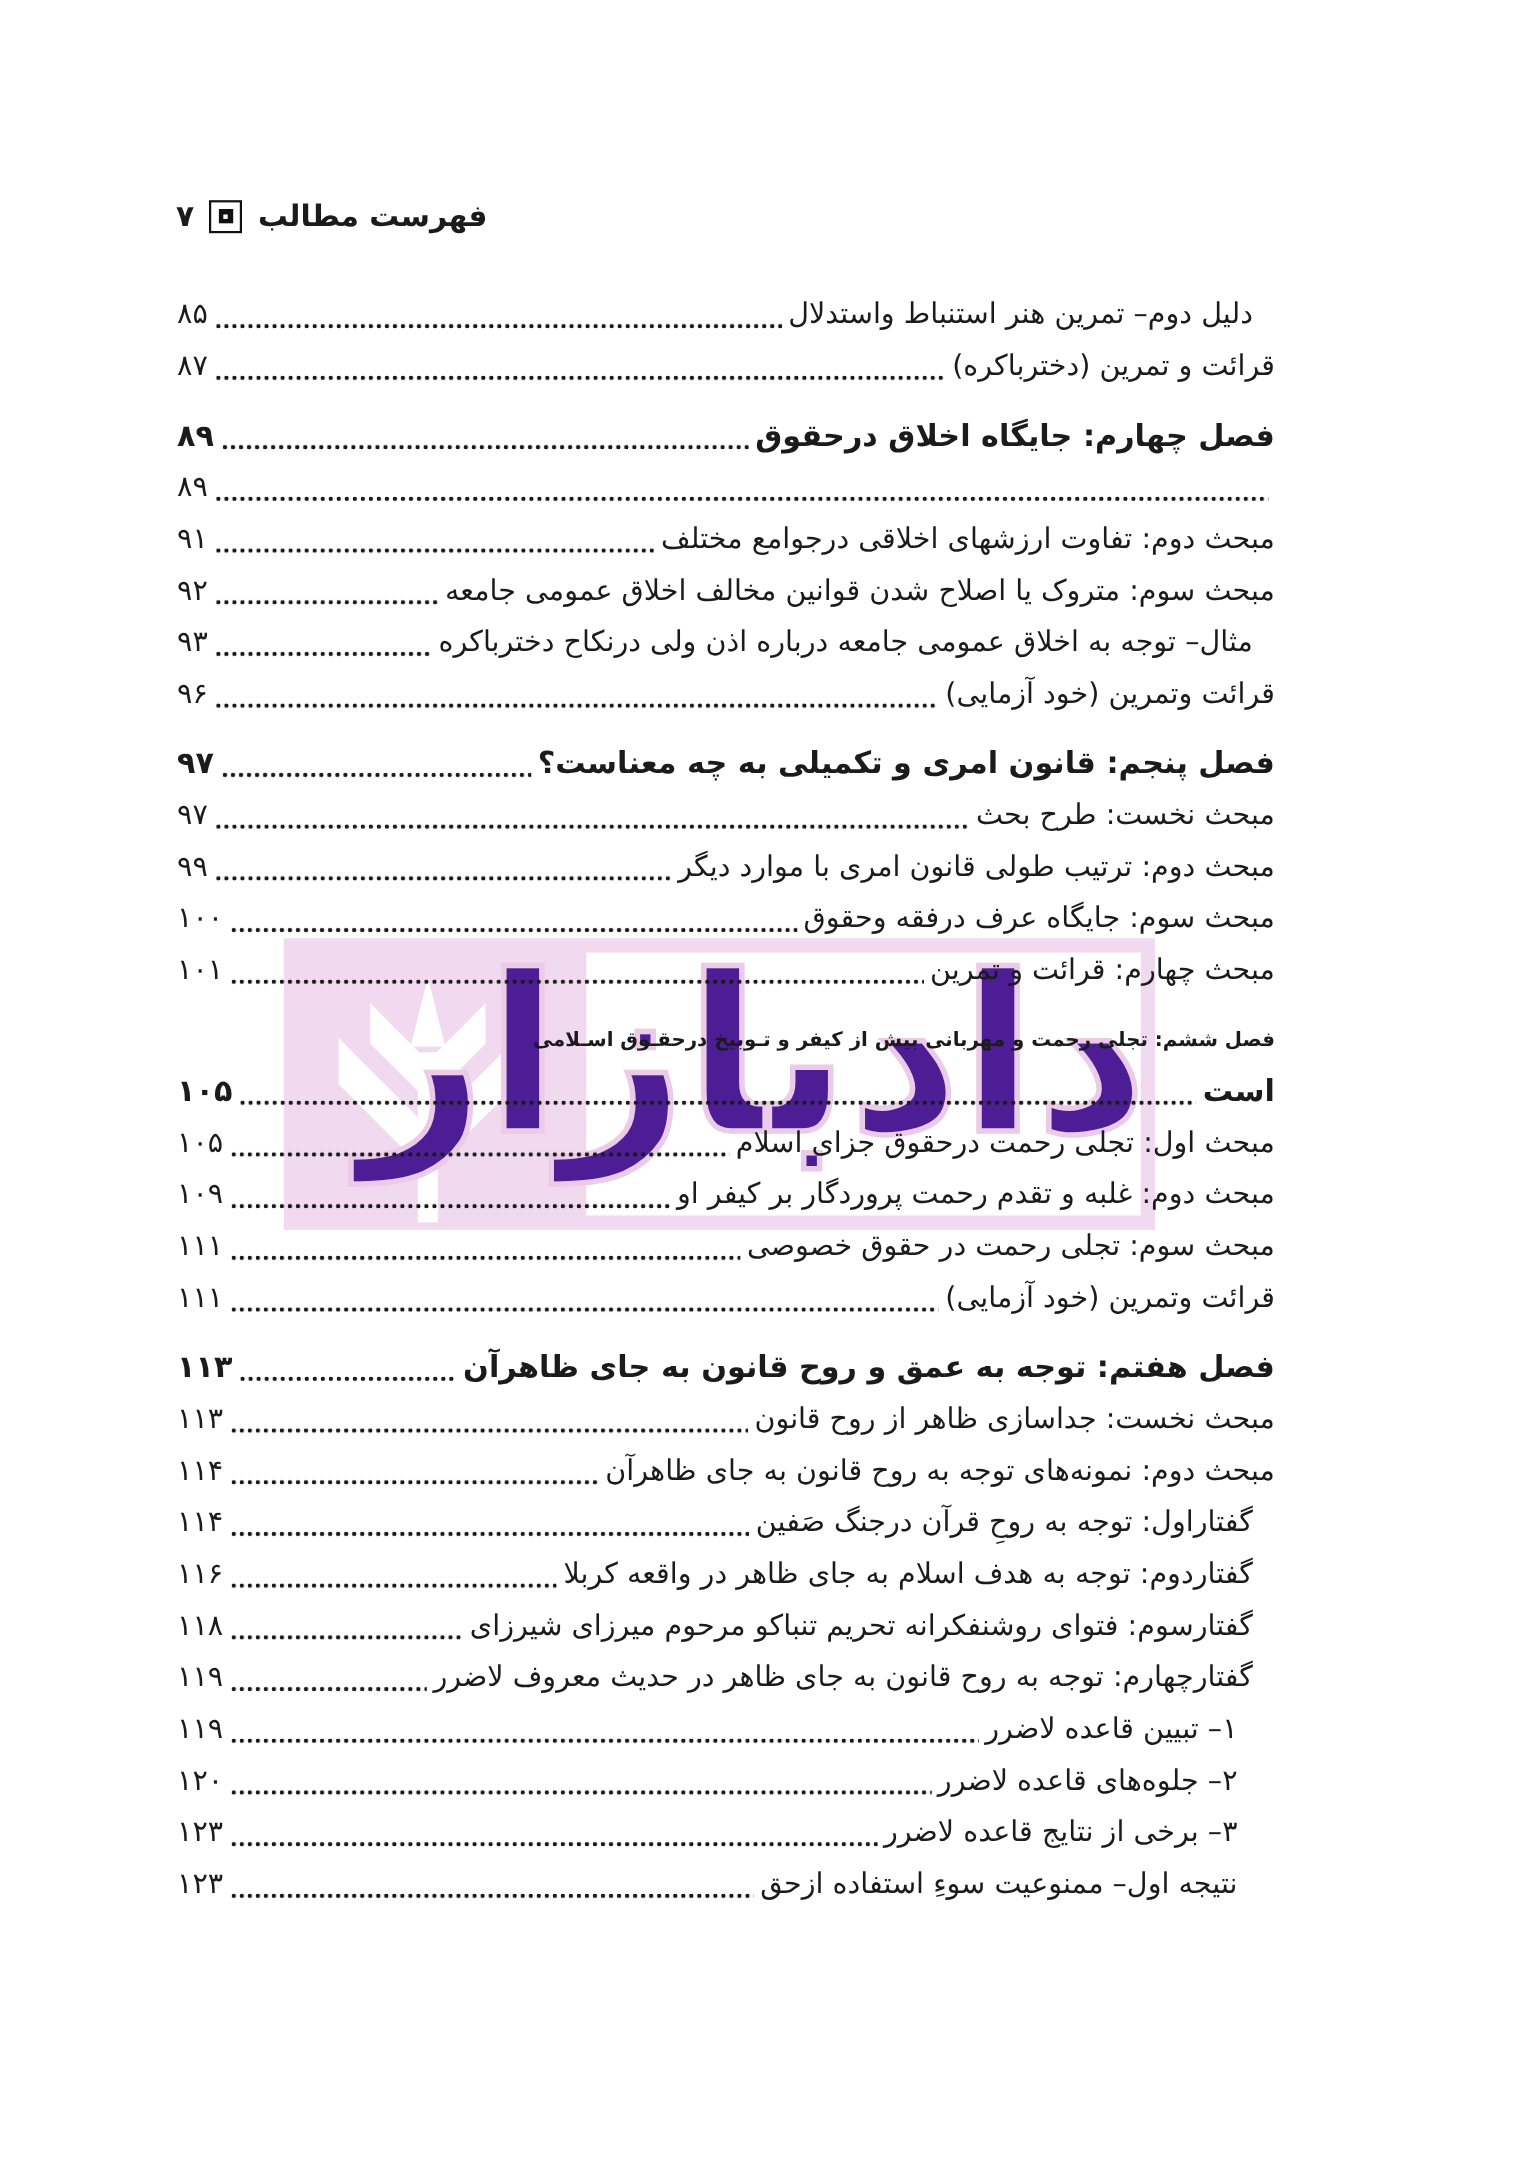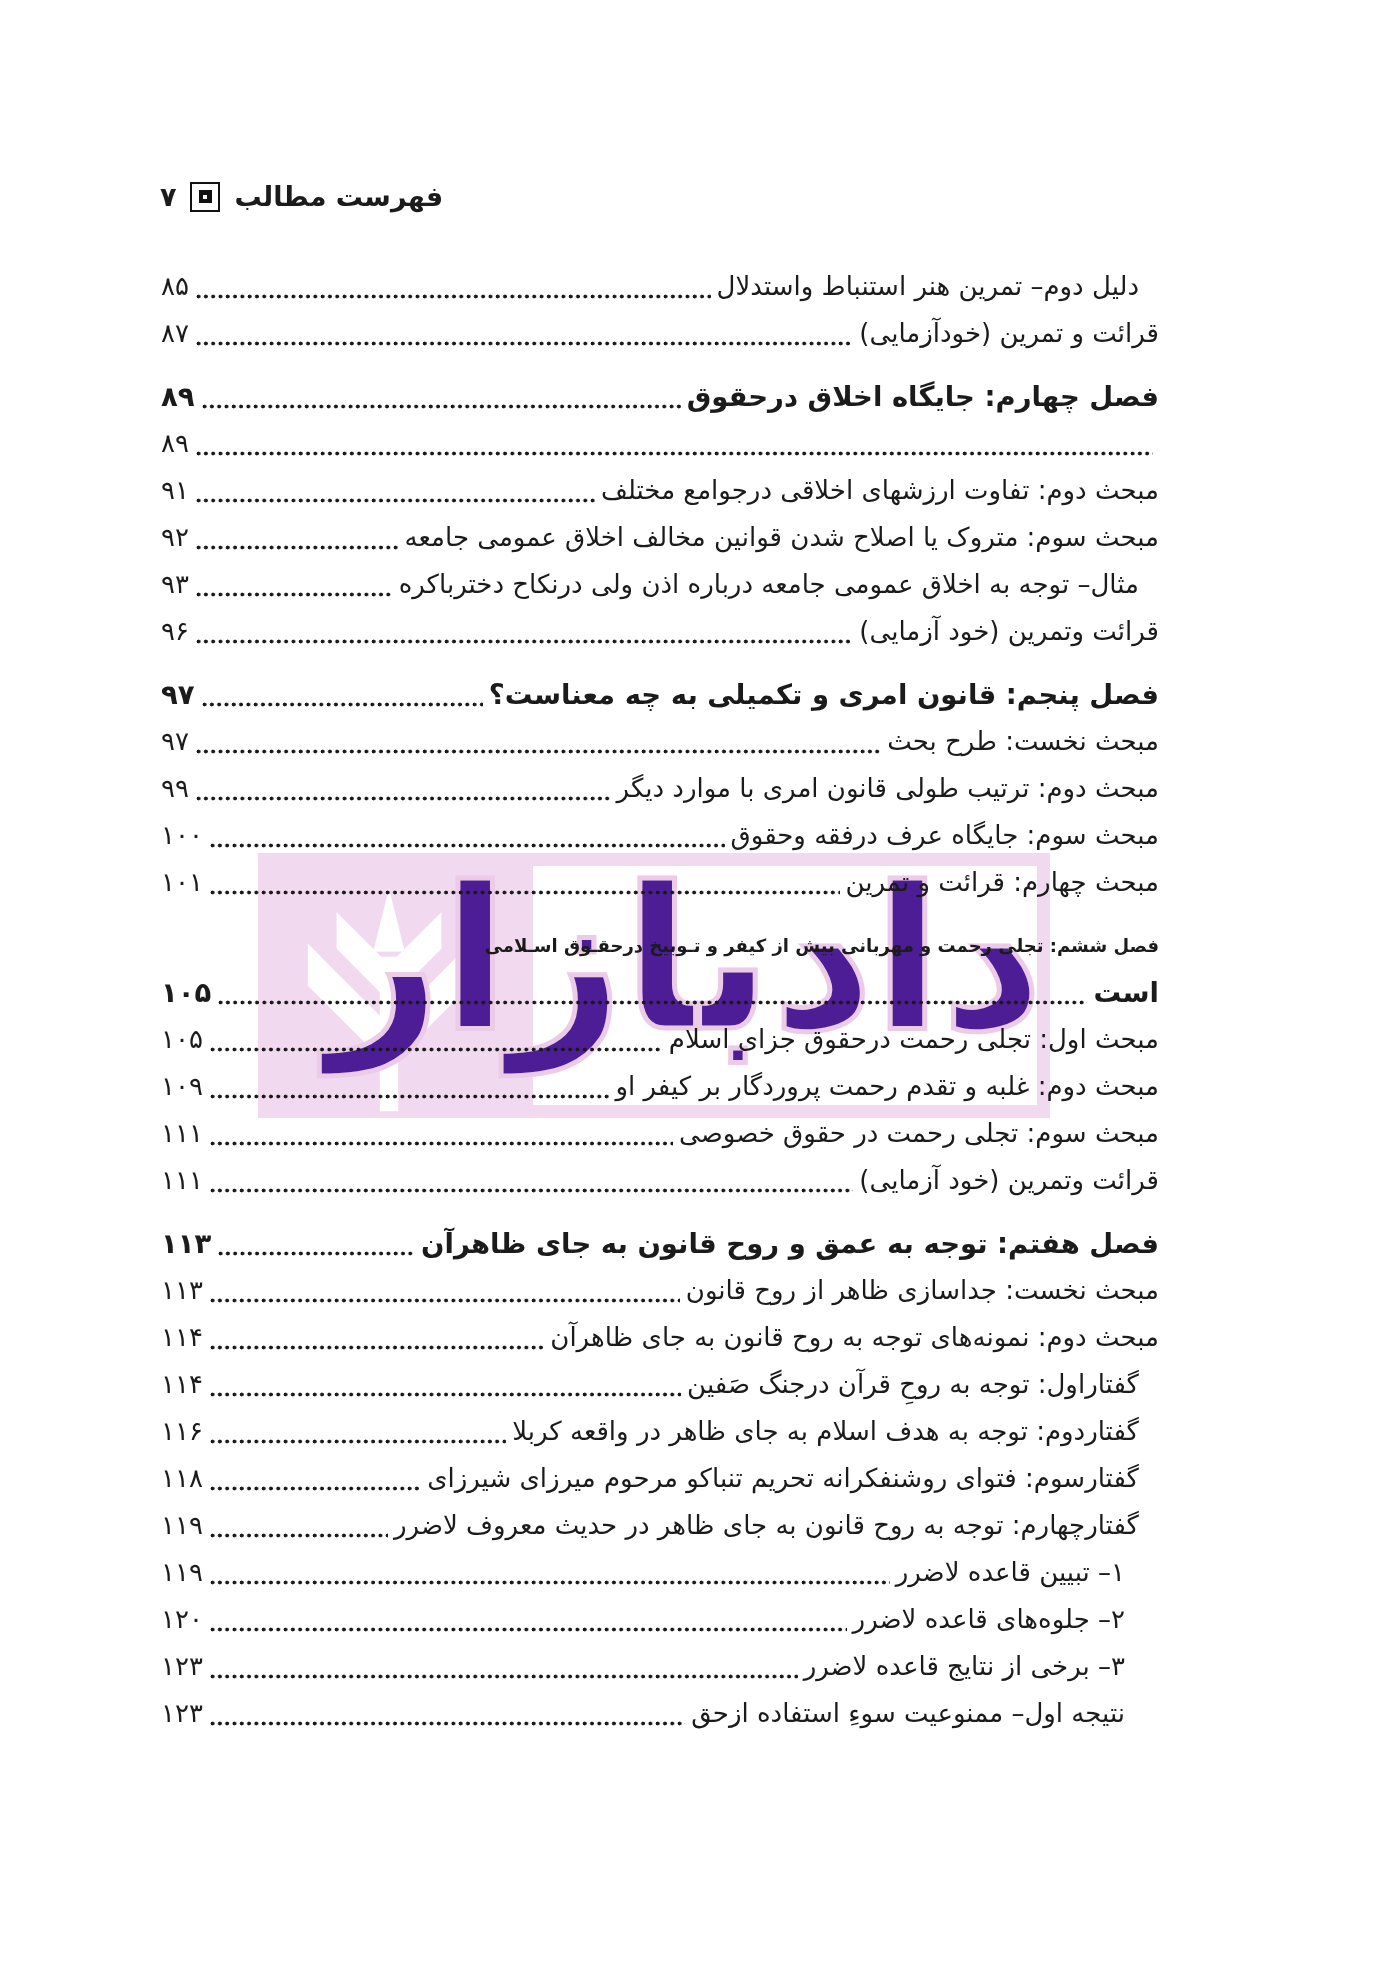--- a/index.html
+++ b/index.html
@@ -101,21 +101,21 @@
 </div>
 
 <div class="toc" id="toc">
   <div class="toc-row ind1">
     <span class="t">دلیل دوم– تمرین هنر استنباط واستدلال</span>
     <span class="leader"></span>
     <span class="p">۸۵</span>
   </div>
 
   <div class="toc-row">
-    <span class="t">قرائت و تمرین (خودآزمایی)</span>
+    <span class="t">قرائت و تمرین (دخترباکره)</span>
     <span class="leader"></span>
     <span class="p">۸۷</span>
   </div>
 
   <div class="toc-row chapter">
     <span class="t">فصل چهارم: جایگاه اخلاق درحقوق</span>
     <span class="leader"></span>
     <span class="p">۸۹</span>
   </div>
 

